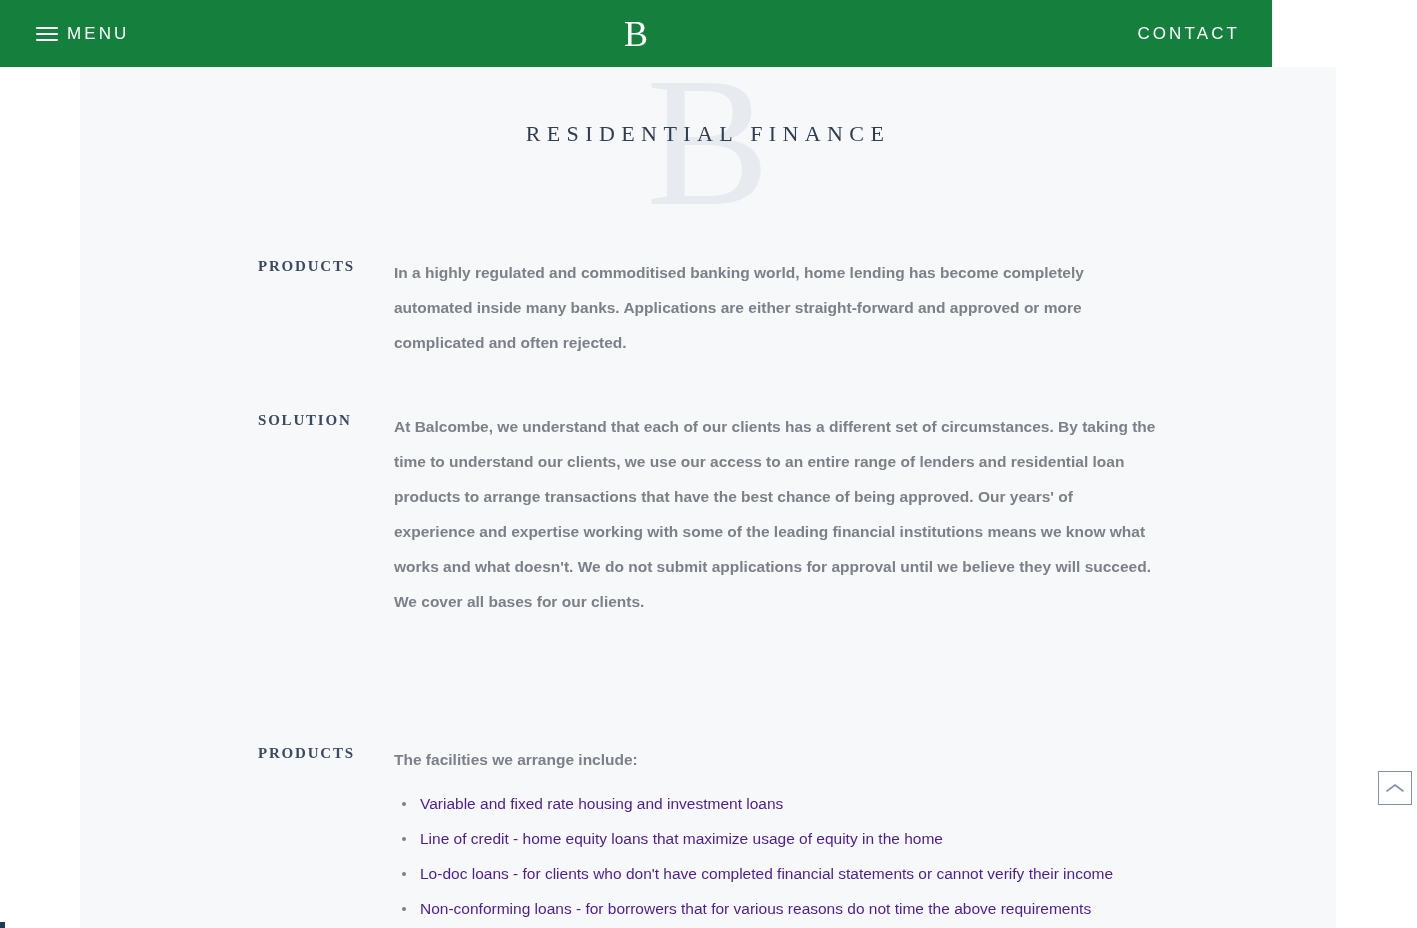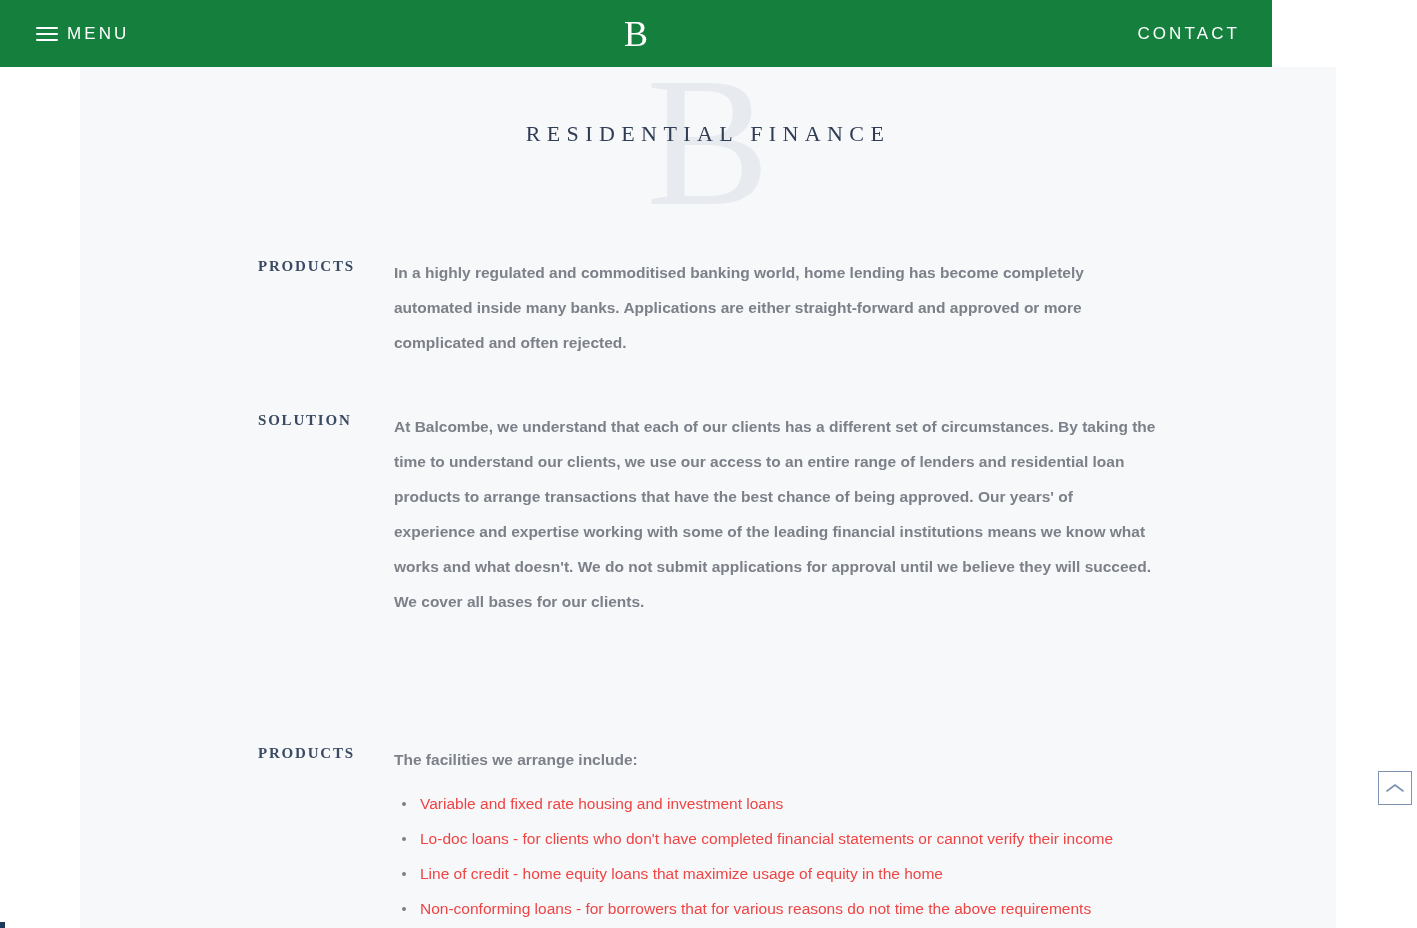--- a/index.html
+++ b/index.html
@@ -158,21 +158,21 @@
 
   .section-body ul {
     list-style: none;
     margin-top: 9px;
   }
 
   .section-body li {
     position: relative;
     font-size: 15.5px;
     line-height: 35px;
-    color: #ef4444;
+    color: #4c1d95;
     padding-left: 26px;
   }
 
   .section-body li::before {
     content: "";
     position: absolute;
     left: 8px;
     top: 16px;
     width: 4px;
     height: 4px;
@@ -252,22 +252,22 @@
         <p>At Balcombe, we understand that each of our clients has a different set of circumstances. By taking the time to understand our clients, we use our access to an entire range of lenders and residential loan products to arrange transactions that have the best chance of being approved. Our years' of experience and expertise working with some of the leading financial institutions means we know what works and what doesn't. We do not submit applications for approval until we believe they will succeed. We cover all bases for our clients.</p>
       </div>
     </div>
 
     <div class="section-row">
       <div class="section-label">PRODUCTS</div>
       <div class="section-body">
         <p>The facilities we arrange include:</p>
         <ul>
           <li>Variable and fixed rate housing and investment loans</li>
+          <li>Line of credit - home equity loans that maximize usage of equity in the home</li>
           <li>Lo-doc loans - for clients who don't have completed financial statements or cannot verify their income</li>
-          <li>Line of credit - home equity loans that maximize usage of equity in the home</li>
           <li>Non-conforming loans - for borrowers that for various reasons do not time the above requirements</li>
         </ul>
       </div>
     </div>
 
   </div>
 </div>
 
 <div class="scroll-top">
   <svg width="20" height="12" viewBox="0 0 20 12">

